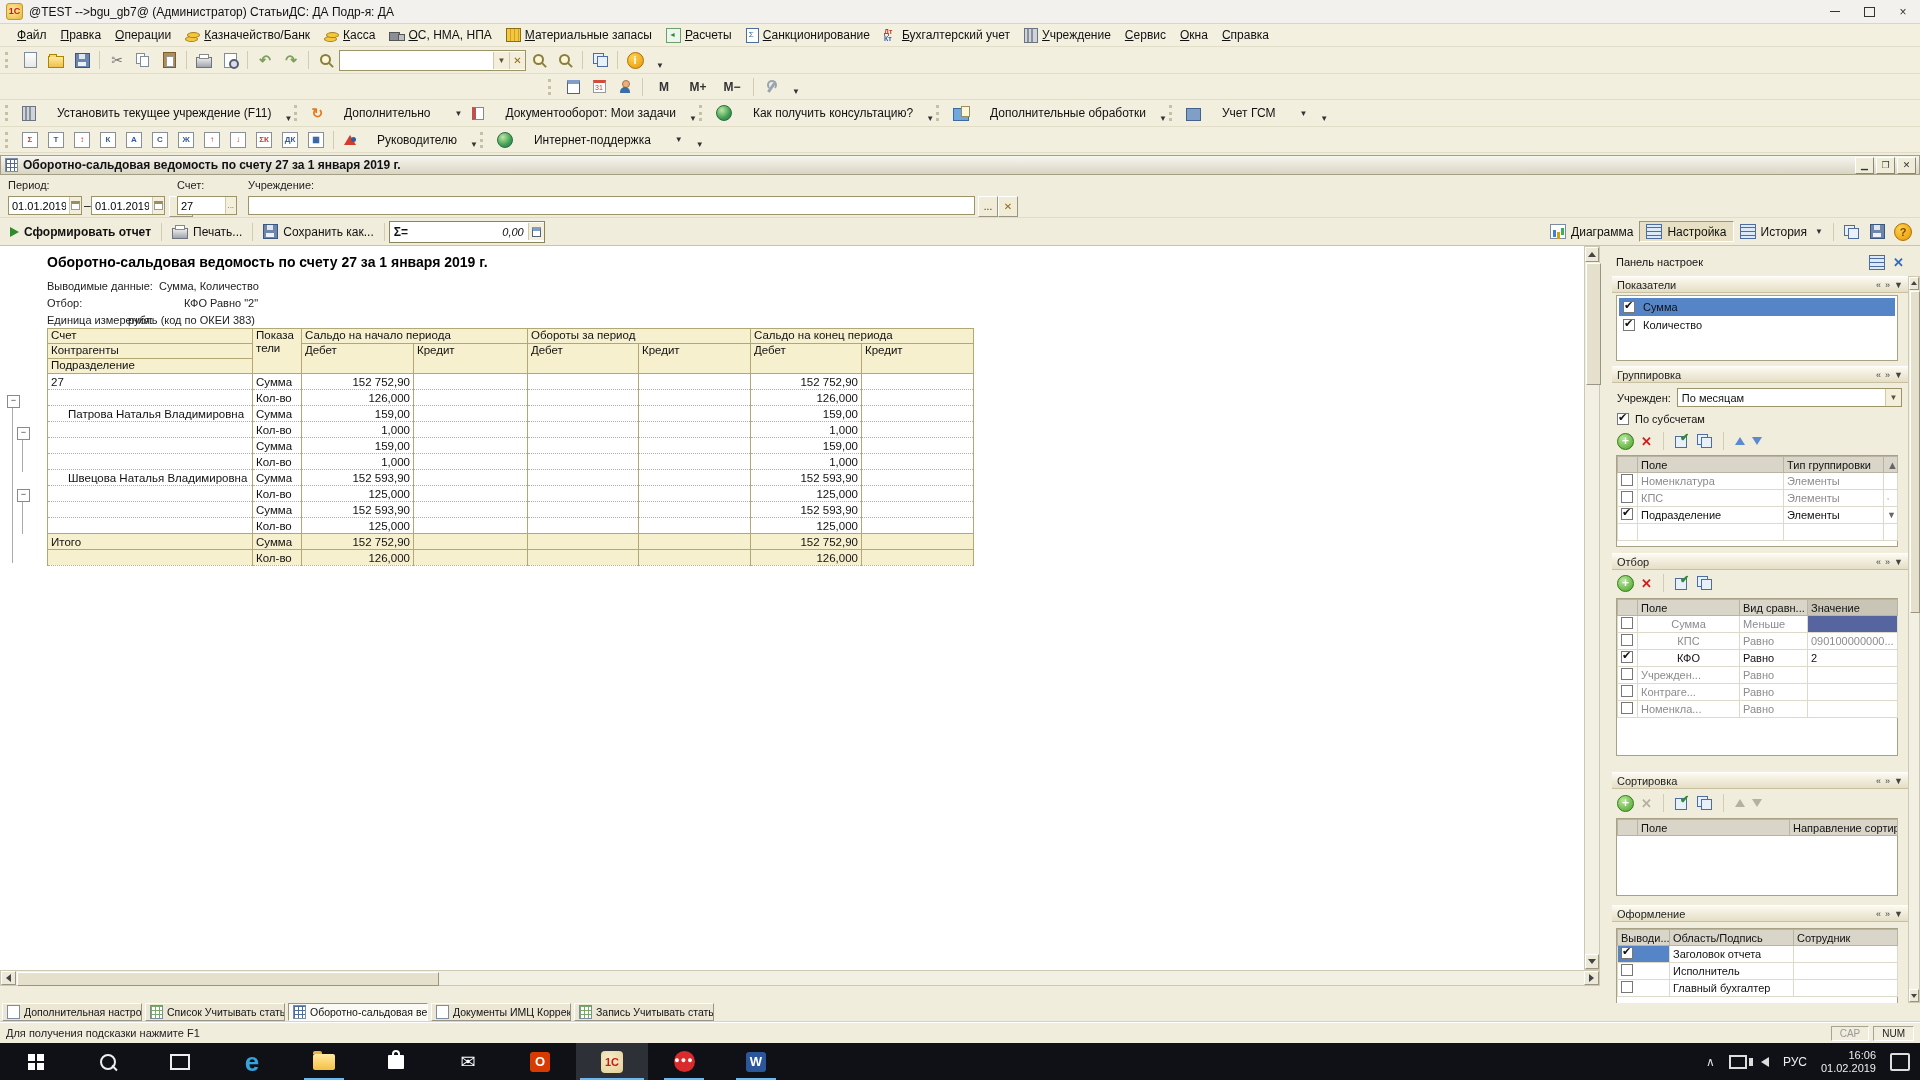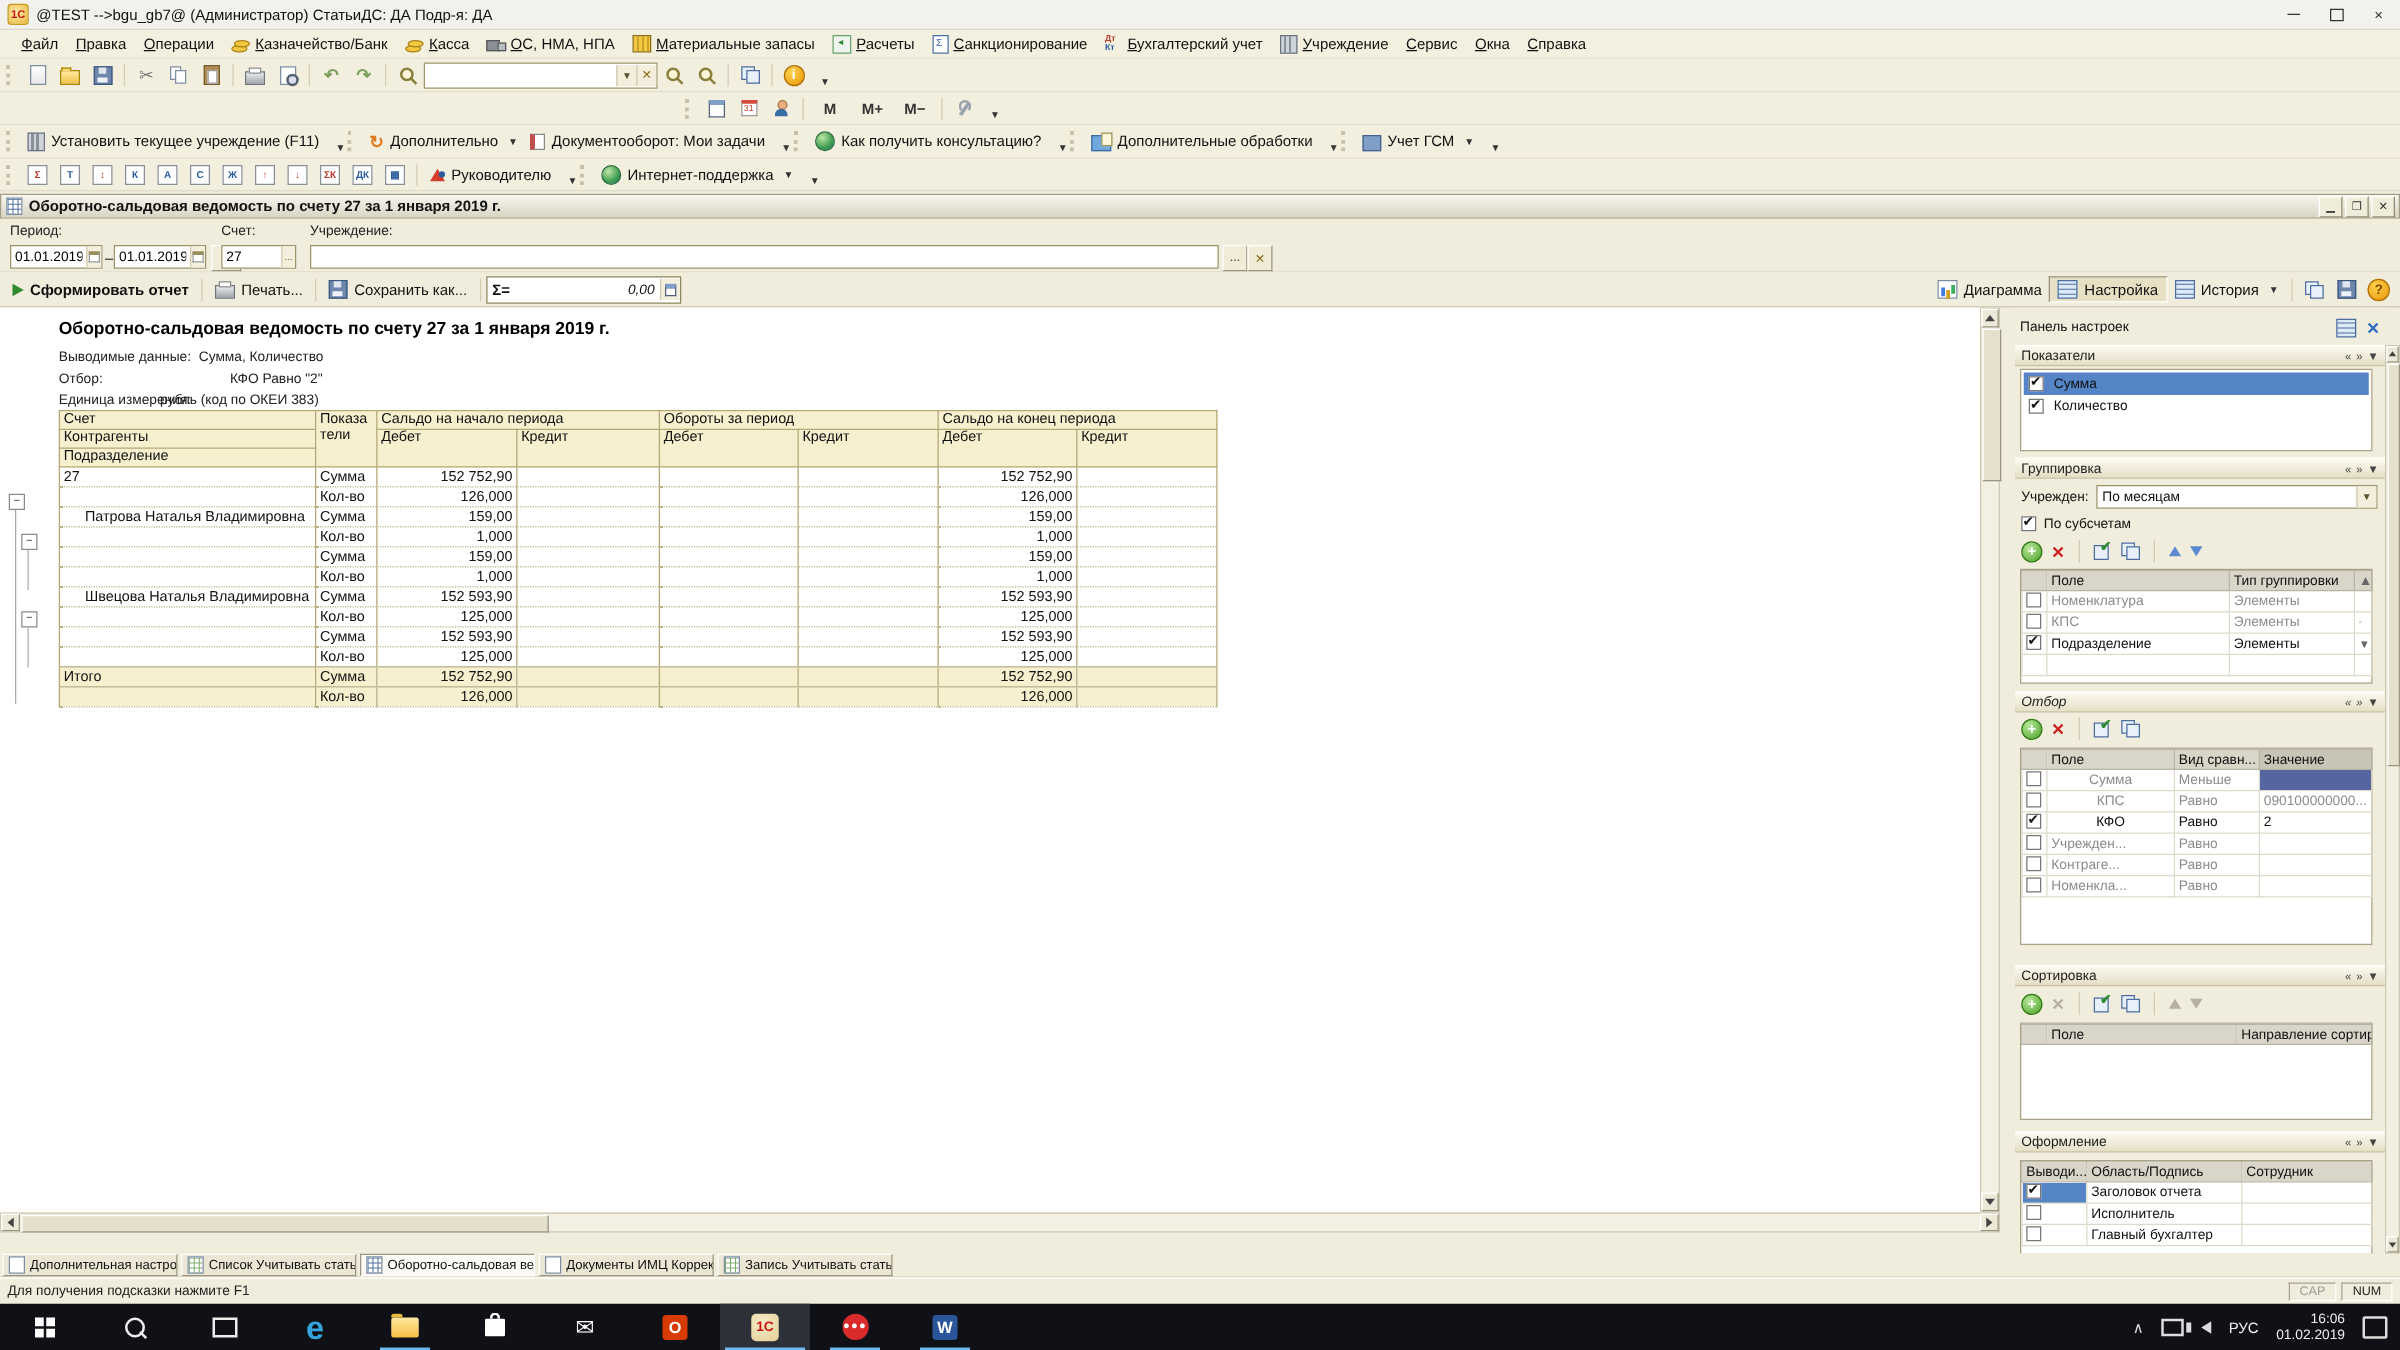--- a/index.html
+++ b/index.html
@@ -22,21 +22,21 @@
   .mi > span.lbl::first-letter{text-decoration:underline;}
   
   .toolbar{display:flex;align-items:center;background:#f2efdf;border-bottom:1px solid #e0dcc6;box-sizing:border-box;padding:1px 3px;}
   #tb1{left:0;top:47px;width:1920px;height:27px;}
   #tb2{left:0;top:74px;width:1920px;height:26px;padding-left:546px;}
   #tb3{left:0;top:100px;width:1920px;height:27px;}
   #tb4{left:0;top:127px;width:1920px;height:26px;}
   .grip{width:5px;height:16px;border-left:3px dotted #c6c0a6;margin:0 4px 0 2px;}
   .sep{width:1px;height:18px;background:#d2ccb2;margin:0 4px;}
   .tbtn{min-width:22px;height:21px;display:flex;align-items:center;justify-content:center;border-radius:2px;padding:0 2px;}
-  .tlabel{display:flex;align-items:center;gap:5px;padding:2px 5px;white-space:nowrap;}
+  .tlabel{display:flex;align-items:center;gap:21px;padding:2px 5px;white-space:nowrap;}
   .dd{font-size:8px;color:#333;margin-left:3px;}
   .dd2{font-size:8px;color:#333;margin-left:8px;align-self:flex-end;margin-bottom:2px;}
   .mbtn{font-weight:bold;color:#333;padding:2px 6px;}
   
   .i-page{width:11px;height:14px;background:linear-gradient(#fff,#e7e7e7);border:1px solid #7d8da1;}
   .i-folder{width:14px;height:10px;background:linear-gradient(#ffe9a0,#f0c14b);border:1px solid #a98500;position:relative;margin-top:3px;}
   .i-folder::before{content:"";position:absolute;top:-3px;left:0;width:6px;height:2px;background:#f7d878;border:1px solid #a98500;border-bottom:none;}
   .i-floppy{width:13px;height:13px;background:#6e86ac;border:1px solid #39577f;position:relative;}
   .i-floppy::before{content:"";position:absolute;top:0;left:3px;width:6px;height:5px;background:#dfe6ef;}
   .i-floppy::after{content:"";position:absolute;bottom:1px;left:2px;width:8px;height:4px;background:#eef2f8;}
@@ -843,21 +843,21 @@
       <tr>
             <td></td>
             <td></td>
             <td></td>
             <td></td>
           </tr>
     </tbody>
       </table>
   </div>
 
-  <div class="sec-hdr" style="top:307px;font-style:italic;">
+  <div class="sec-hdr" style="top:307px;">
     <span>Отбор</span>
     <span class="sec-ctl">
         <span>«</span>
         <span>»</span>
         <span>▼</span>
       </span>
   </div>
   <div class="ptools" style="top:328px;">
     <span class="i-plus">+</span>
     <span class="i-xred">✕</span>

